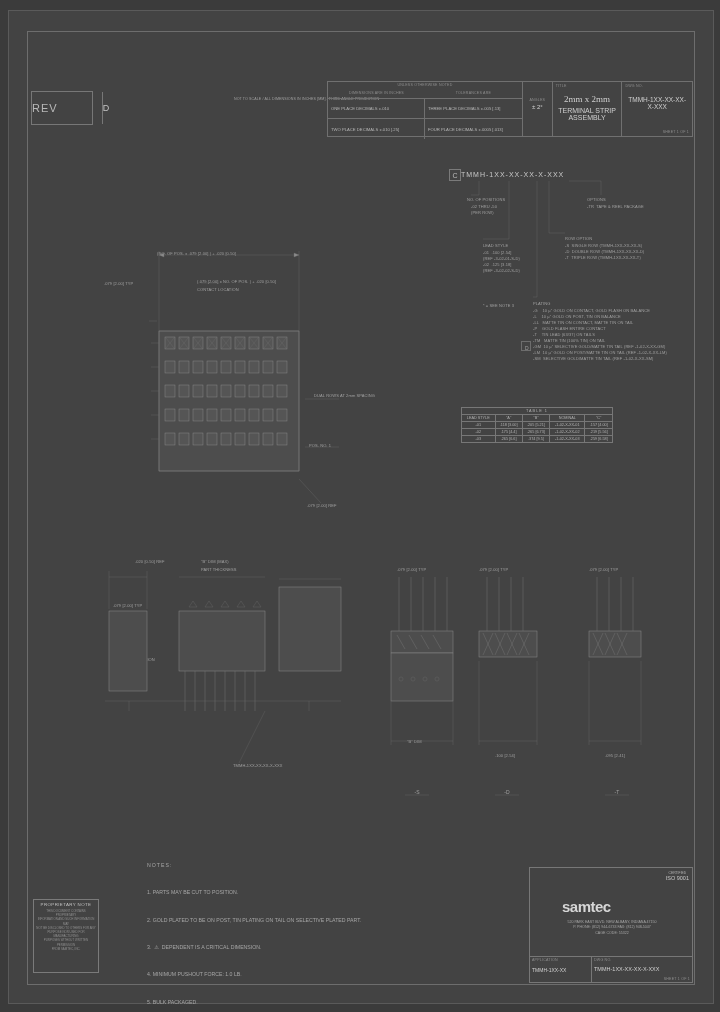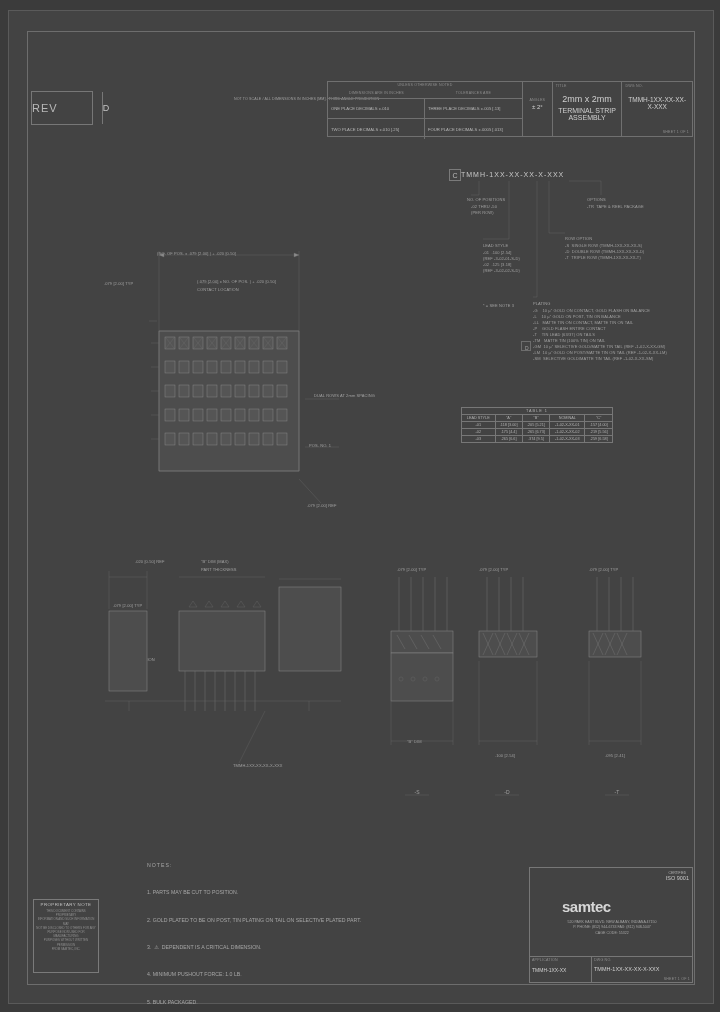--- a/index.html
+++ b/index.html
@@ -310,21 +310,21 @@
             <div class="tolcell" style="width:50%;">FOUR PLACE DECIMALS ±.0005 [.013]</div>
           </div>
         </div>
       </div>
       <div class="cell" style="width:30px;text-align:center;">
         <span class="cap" style="display:block;margin-top:14px;">ANGLES</span>
         <span class="val" style="font-size:6px;margin-top:2px;">± 2°</span>
       </div>
       <div class="cell" style="width:70px;text-align:center;">
         <span class="cap" style="text-align:left;">TITLE</span>
-        <span class="val" style="font-size:9px;margin-top:6px;">2mm x 2mm</span>
+        <span class="val" style="font-size:9px;margin-top:6px;font-family:Liberation Serif, serif;">2mm x 2mm</span>
         <span class="val" style="font-size:7px;margin-top:3px;">TERMINAL STRIP ASSEMBLY</span>
       </div>
       <div class="cell" style="width:70px;text-align:center;">
         <span class="cap" style="text-align:left;">DWG NO.</span>
         <span class="val" style="font-size:6.5px;margin-top:8px;">TMMH-1XX-XX-XX-X-XXX</span>
         <span class="cap" style="position:absolute;right:3px;bottom:2px;">SHEET 1 OF 1</span>
       </div>
     </div>
 
     <div id="pn-ctrl">C</div>

